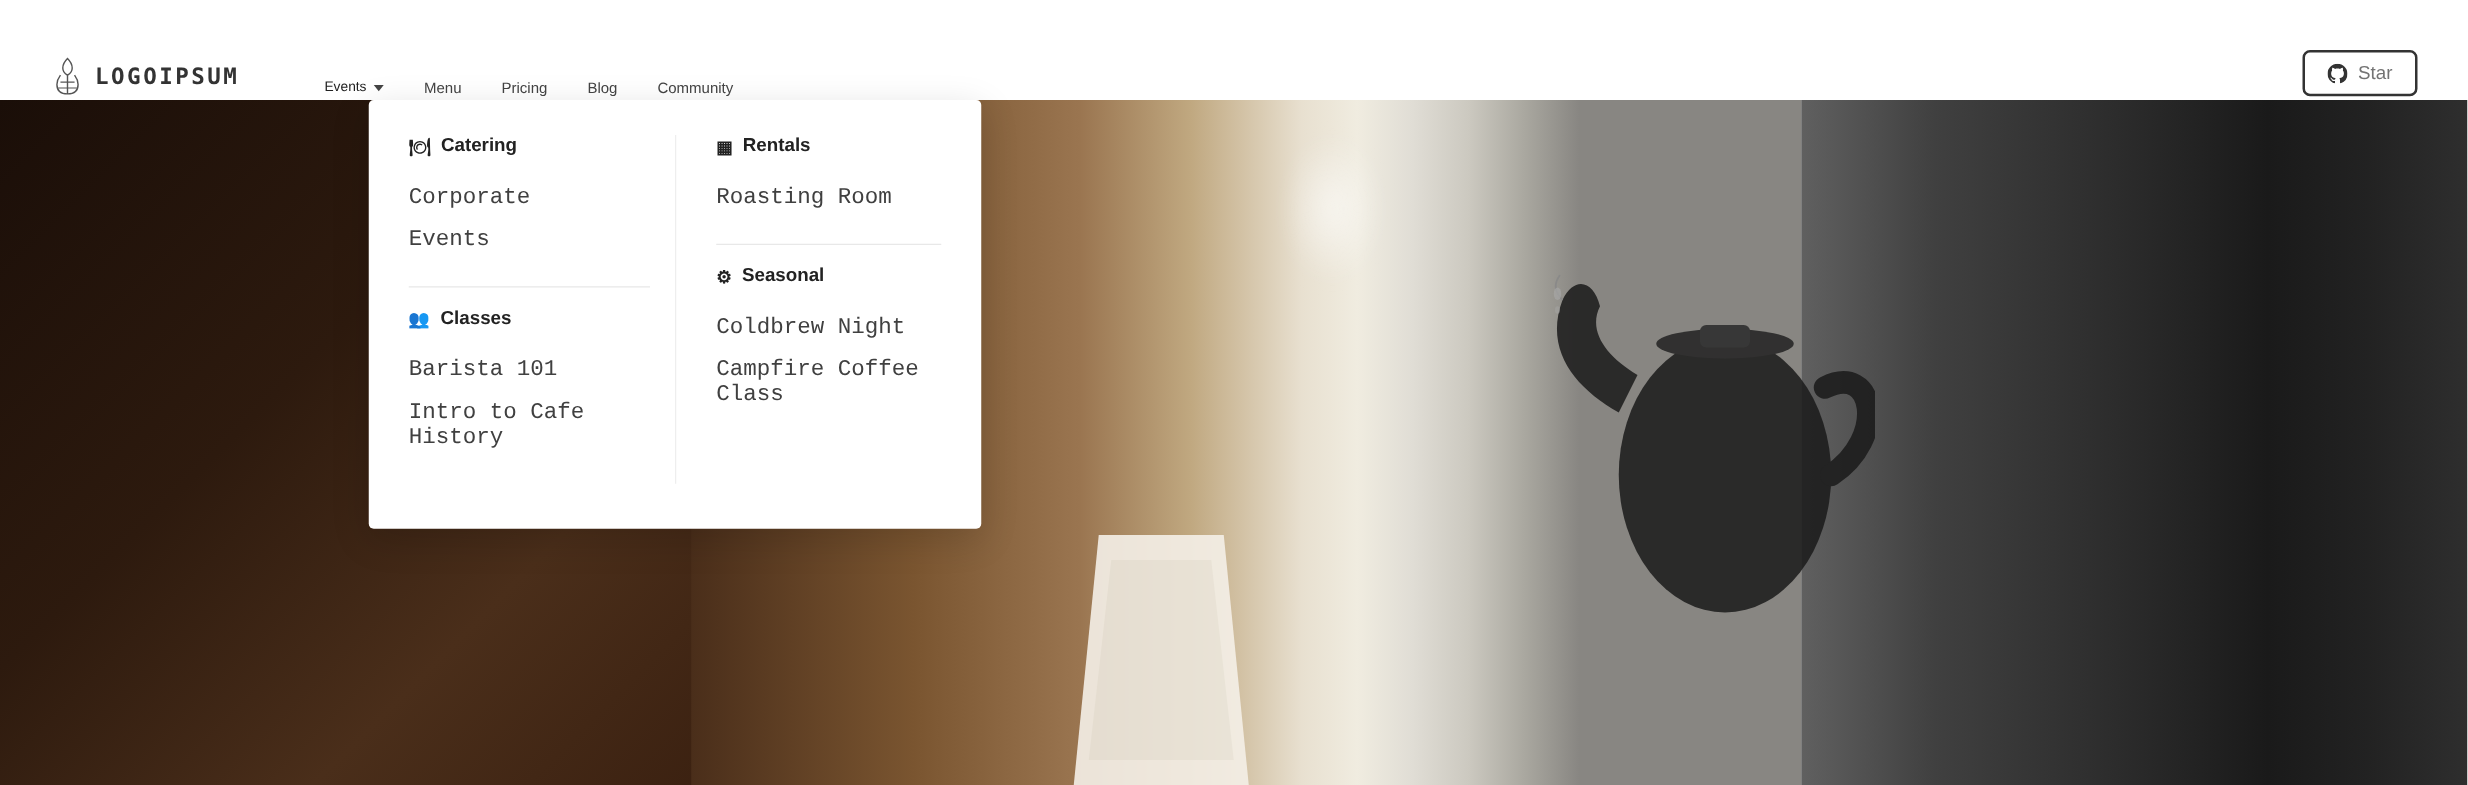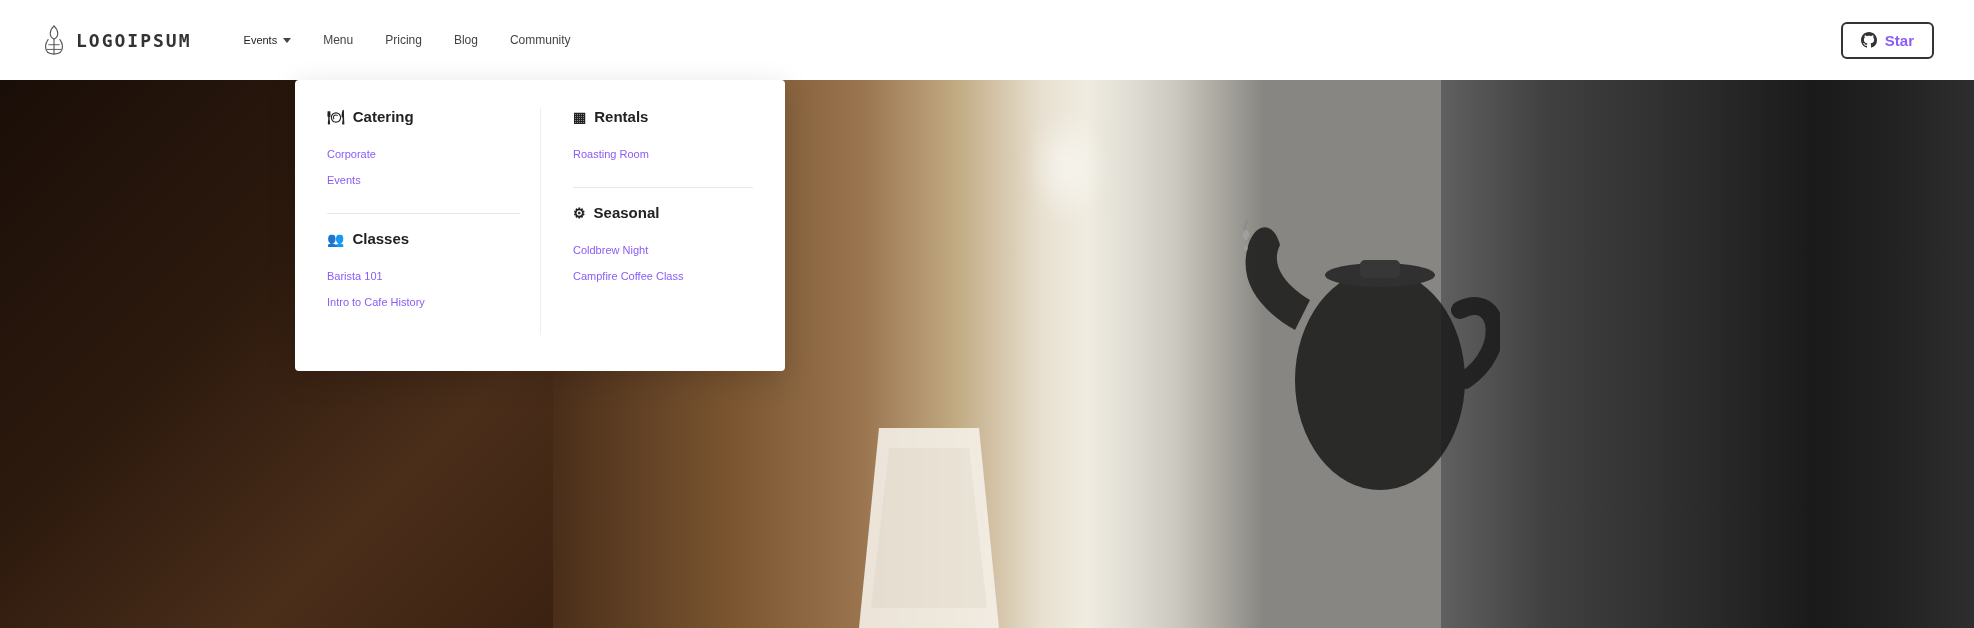--- a/index.html
+++ b/index.html
@@ -5,23 +5,23 @@
     * { margin: 0; padding: 0; box-sizing: border-box; }
     body { font-family: -apple-system, BlinkMacSystemFont, 'Segoe UI', sans-serif; width: 1974px; height: 628px; overflow: hidden; position: relative; }
 
     
     .navbar {
       position: relative;
       z-index: 100;
       background: #ffffff;
       height: 80px;
       display: flex;
-      align-items: center;
-      padding: 16px 40px;
-      gap: 32px;
+      align-items: flex-end;
+      padding: 3px 40px;
+      gap: 48px;
     }
 
     .logo {
       display: flex;
       align-items: center;
       gap: 8px;
       margin-right: 20px;
     }
 
     .logo-icon {
@@ -72,22 +72,22 @@
     }
 
     .star-btn {
       display: flex;
       align-items: center;
       gap: 8px;
       border: 2px solid #333;
       border-radius: 6px;
       padding: 8px 18px;
       font-size: 15px;
-      font-weight: 700;
-      color: #8b5cf6;
+      font-weight: 400;
+      color: #737373;
       cursor: pointer;
       background: white;
     }
 
     
     .dropdown {
       position: absolute;
       top: 80px;
       left: 295px;
       width: 490px;
@@ -116,25 +116,26 @@
       gap: 8px;
       font-size: 15px;
       font-weight: 700;
       color: #222;
       margin-bottom: 16px;
       padding-bottom: 0;
     }
 
     .dropdown-item {
       display: block;
-      font-size: 11px;
-      color: #8b5cf6;
+      font-size: 18px;
+      color: #404040;
       padding: 7px 0;
       cursor: pointer;
       text-decoration: none;
+      font-family: Liberation Mono, monospace;
     }
 
     .divider {
       border: none;
       border-top: 1px solid #e8e8e8;
       margin: 8px 0 16px 0;
     }
 
     
     .hero-area {

